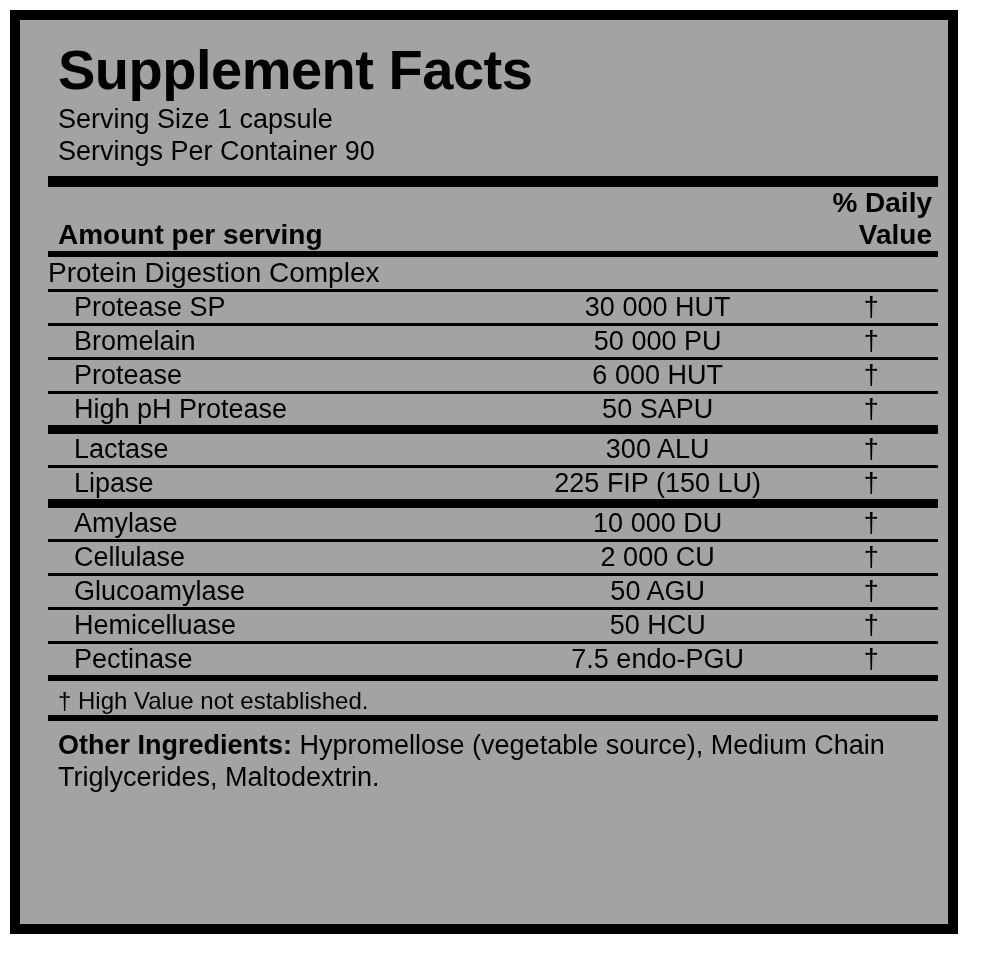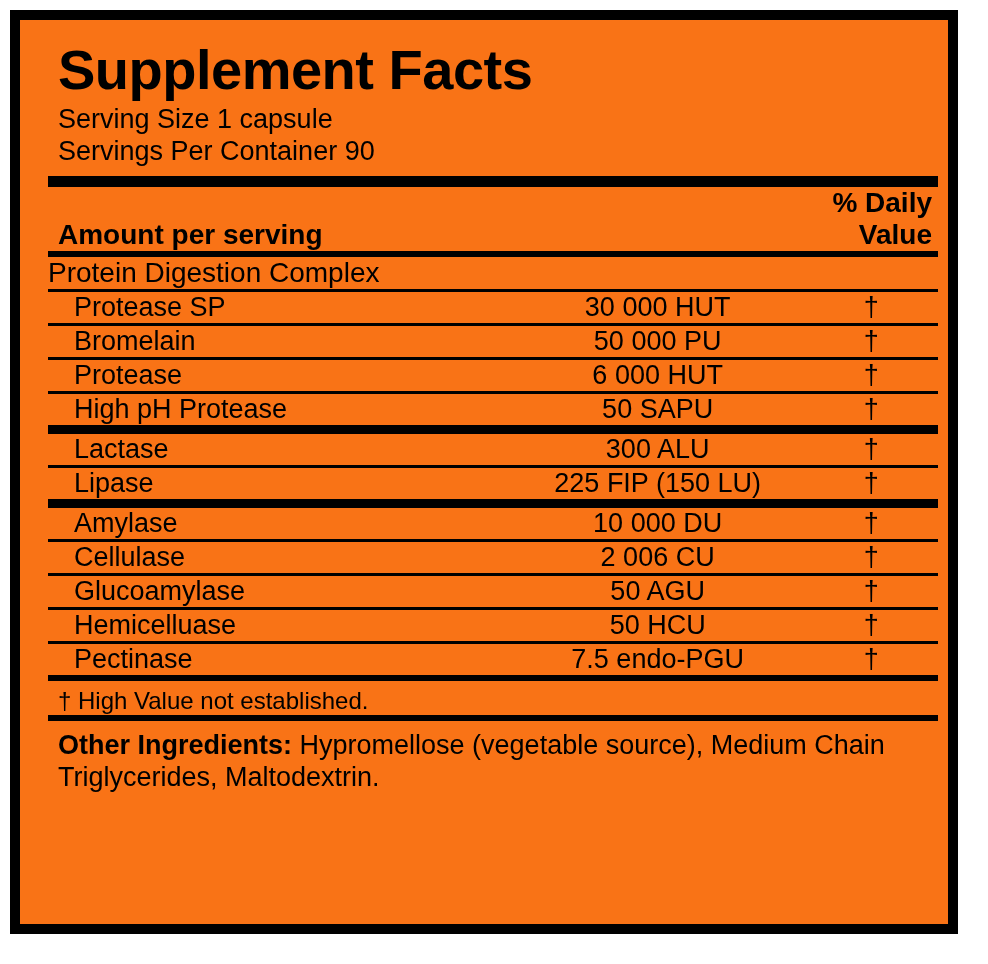--- a/index.html
+++ b/index.html
@@ -15,21 +15,21 @@
     -webkit-font-smoothing: antialiased;
   }
 
   .panel {
     position: absolute;
     left: 10px;
     top: 10px;
     width: 948px;
     height: 924px;
     border: 10px solid #000000;
-    background: #f97316;
+    background: #a3a3a3;
     box-sizing: border-box;
   }
 
   .inner {
     position: absolute;
     left: 28px;
     top: 14px;
     width: 890px;
   }
 
@@ -226,21 +226,21 @@
           <td class="item-name">Amylase</td>
           <td class="item-amt">10 000 DU</td>
           <td class="item-dv dagger">†</td>
         </tr>
         <tr class="sep-thin">
             <td colspan="3"></td>
           </tr>
 
         <tr class="item-row">
           <td class="item-name">Cellulase</td>
-          <td class="item-amt">2 006 CU</td>
+          <td class="item-amt">2 000 CU</td>
           <td class="item-dv dagger">†</td>
         </tr>
         <tr class="sep-thin">
             <td colspan="3"></td>
           </tr>
 
         <tr class="item-row">
           <td class="item-name">Glucoamylase</td>
           <td class="item-amt">50 AGU</td>
           <td class="item-dv dagger">†</td>

